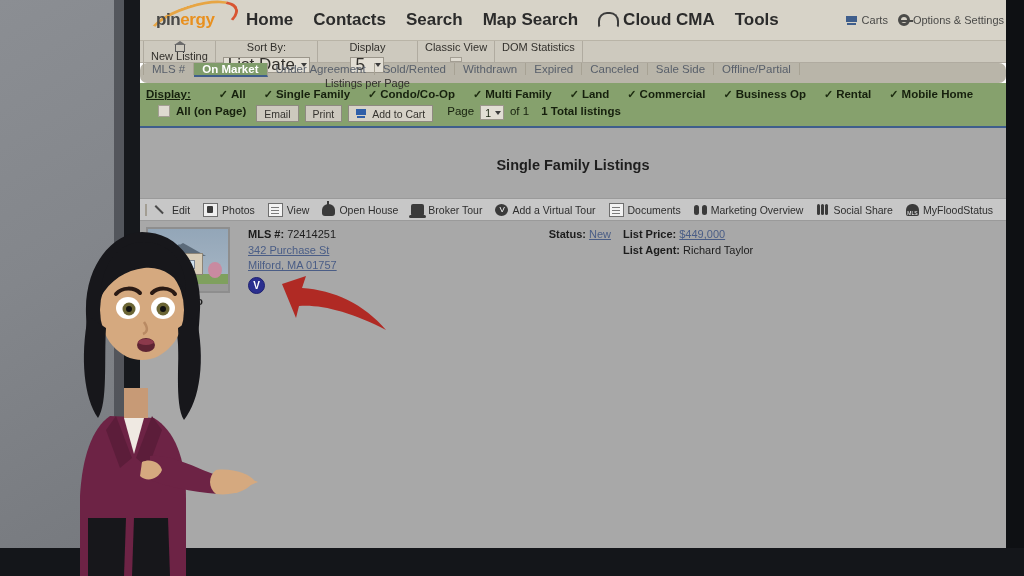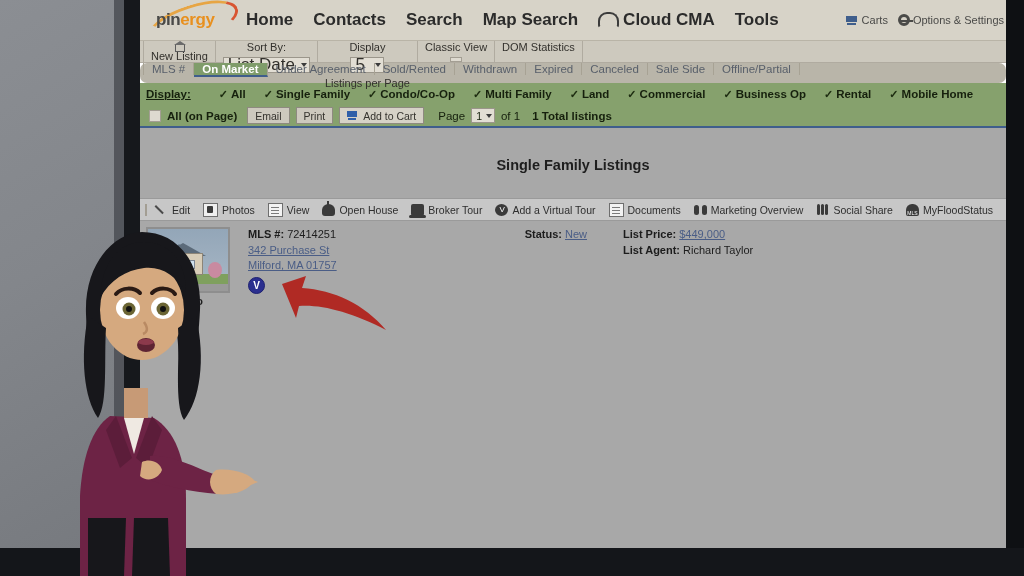--- a/index.html
+++ b/index.html
@@ -62,22 +62,22 @@
   
   .tabs{height:20px;background:#b9b5a9;display:flex;align-items:flex-start;font-size:11.5px;border-radius:7px;}
   .tab{display:flex;align-items:center;padding:0 8px;color:#59606b;
        border-right:1px solid #a7a294;white-space:nowrap;}
   .tab:first-child{border-left:1px solid #a7a294;margin-left:3px;}
   .tab.on{background:#7f9c6a;color:#ffffff;border-bottom:2px solid #3f5e8c;font-weight:bold;}
 
   
   .greenrow{background:#86a16d;height:22px;display:flex;align-items:center;font-size:11.5px;
             color:#16200d;font-weight:bold;padding-left:6px;}
-  .greenrow2{background:#86a16d;height:21px;display:flex;align-items:center;gap:6px;font-size:11.5px;
-             color:#16200d;padding-left:9px;border-bottom:2px solid #3f5e8c;}
+  .greenrow2{background:#86a16d;height:21px;display:flex;gap:6px;font-size:11.5px;
+             color:#16200d;padding-left:18px;border-bottom:2px solid #3f5e8c;}
   .cbx{display:flex;align-items:center;gap:3px;margin-right:18px;white-space:nowrap;}
   .tick{color:#1d2c10;font-size:11px;line-height:11px;}
   .gbtn{background:#cdc9be;border:1px solid #8e8a80;height:15px;display:flex;align-items:center;
         padding:0 7px;font-size:10.5px;color:#35332e;}
   .gbtn.cart{gap:4px;background:#d6d2c7;}
   .cartblue{width:12px;height:9px;position:relative;}
   .cartblue:before{content:"";position:absolute;left:0;top:0;width:10px;height:6px;background:#2f5fa8;}
   .cartblue:after{content:"";position:absolute;left:1px;bottom:0;width:8px;height:0;border-bottom:2px solid #2f5fa8;}
   .pagebox{background:#e2ded4;border:1px solid #9b968b;height:13px;display:flex;align-items:center;
            gap:4px;padding:0 2px 0 4px;font-size:10.5px;}
@@ -351,21 +351,21 @@
         <div class="row-line">
           <span class="lbl">MLS #:</span>
           <span>72414251</span>
         </div>
         <div class="row-line"><a class="lnk" href="#">342 Purchase St</a></div>
         <div class="row-line"><a class="lnk" href="#">Milford, MA 01757</a></div>
         <div class="vbadge">V</div>
       </div>
 
       <div class="col-b">
-        <div class="row-line" style="text-align:right;padding-right:36px;">
+        <div class="row-line" style="text-align:right;padding-right:12px;">
           <span class="lbl">Status:</span>
           <a class="lnk" href="#">New</a>
         </div>
       </div>
 
       <div class="col-c">
         <div class="row-line">
           <span class="lbl">List Price:</span>
           <a class="lnk" href="#">$449,000</a>
         </div>

